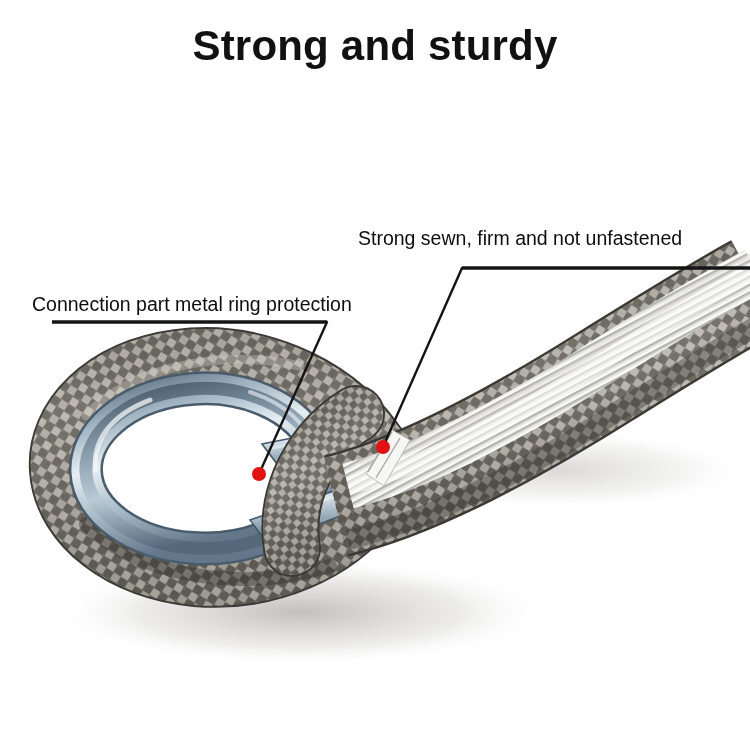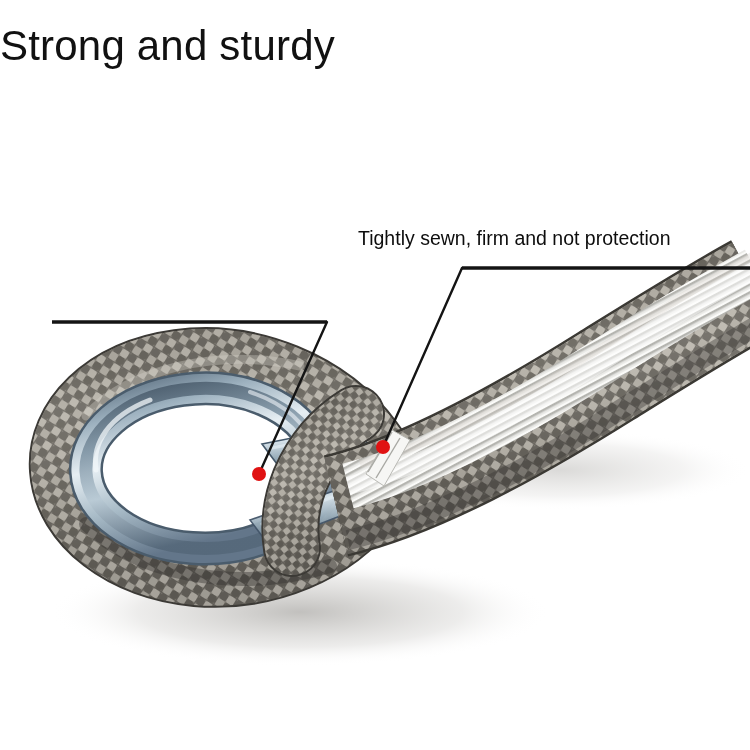--- a/index.html
+++ b/index.html
@@ -17,23 +17,23 @@
     height: 750px;
     background: #ffffff;
     overflow: hidden;
   }
 
   
   .headline {
     position: absolute;
     left: 0;
     width: 750px;
-    text-align: left;
+    text-align: center;
     color: #111111;
-    font-weight: 400;
+    font-weight: 700;
     letter-spacing: 0.2px;
     white-space: nowrap;
   }
   #headline-1 {
     top: 22px;
     font-size: 42px;
     line-height: 48px;
   }
   #headline-2 {
     top: 96px;
@@ -267,22 +267,23 @@
 
     <g>
       <path d="M 366 474 L 392 430 L 410 440 L 384 486 Z" fill="#f6f6f4" stroke="#b9b9b4" stroke-width="1"></path>
       <path d="M 368 472 L 392 432" stroke="#a8a8a3" stroke-width="1.4"></path>
       <path d="M 376 478 L 400 438" stroke="#a8a8a3" stroke-width="1.4"></path>
     </g>
   </svg>
 
   <div class="headline" id="headline-1">Strong and sturdy</div>
 
-  <div class="callout-label" id="label-right">Tightly sewn, firm and not protection</div>
-
+  <div class="callout-label" id="label-right">Strong sewn, firm and not unfastened</div>
+
+  <div class="callout-label" id="label-left">Connection part metal ring protection</div>
 
   <svg class="overlay" id="leader-layer" viewBox="0 0 750 750">
 
     <g>
       <line x1="462" y1="268" x2="752" y2="268" stroke="#141414" stroke-width="3.4" stroke-linecap="butt"></line>
       <line x1="462" y1="268" x2="383" y2="447" stroke="#141414" stroke-width="2.4" stroke-linecap="round"></line>
       <circle cx="383" cy="447" r="7" fill="#e01212"></circle>
     </g>
 
     <g>

